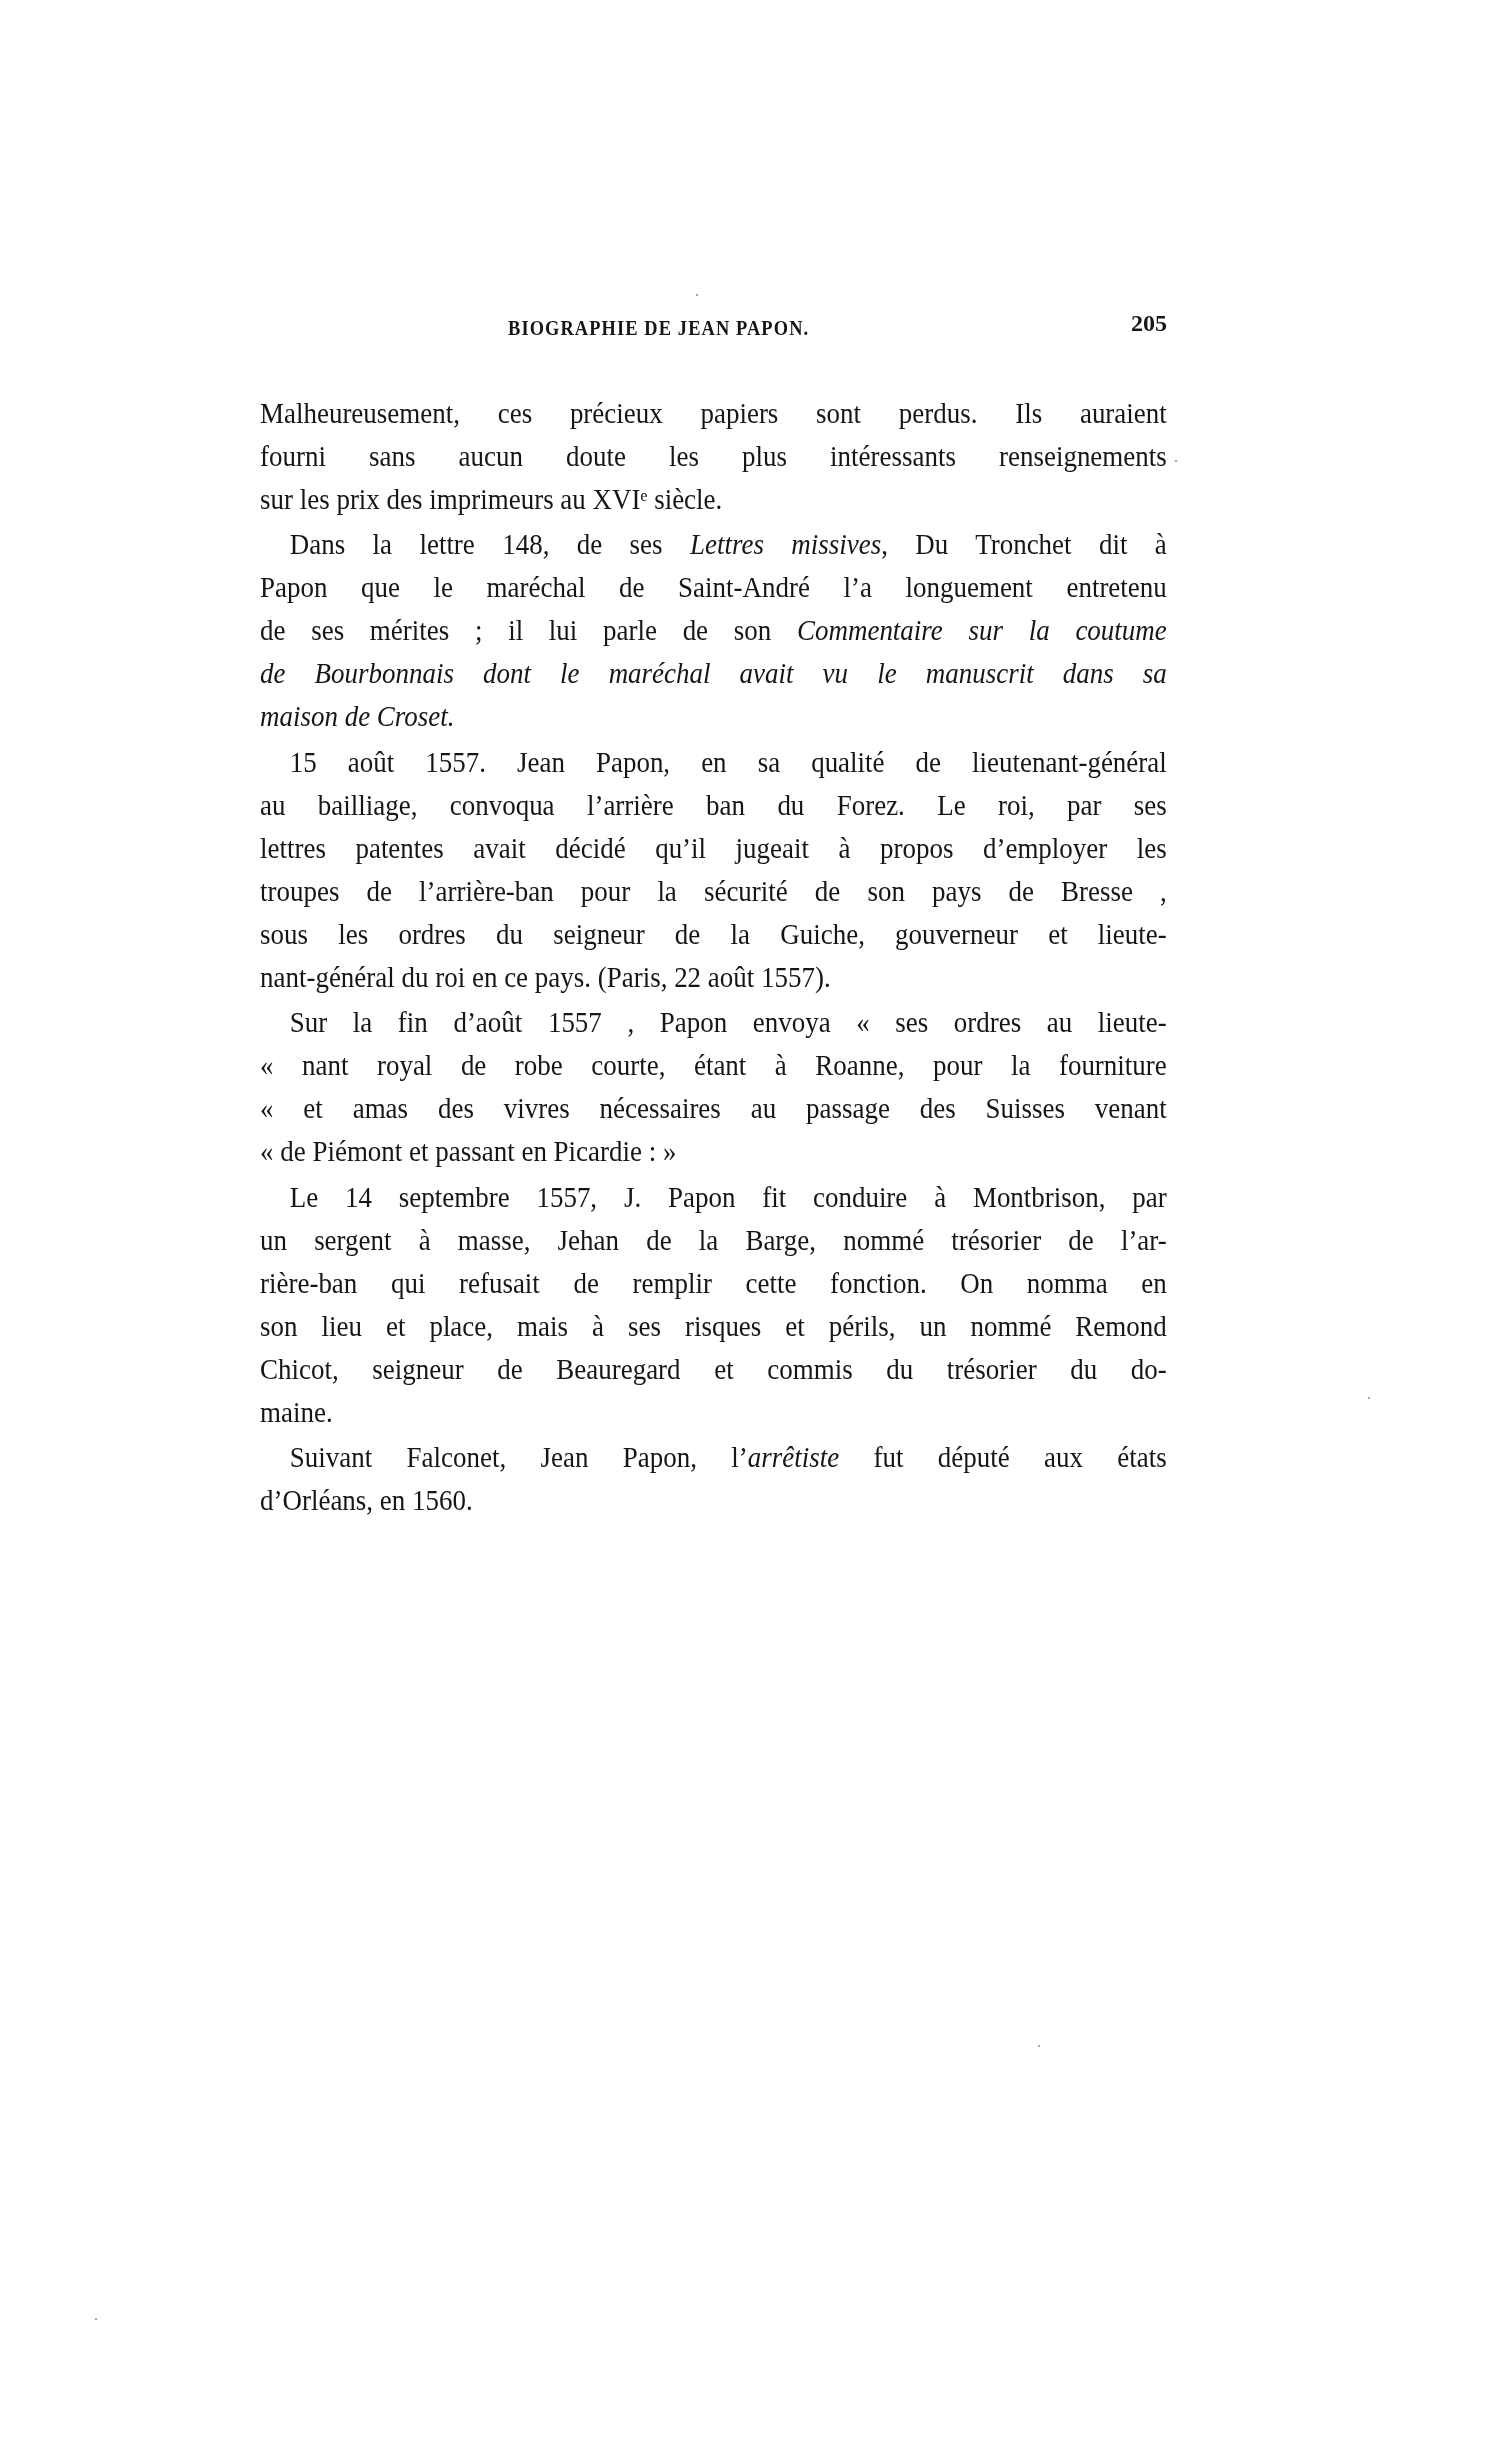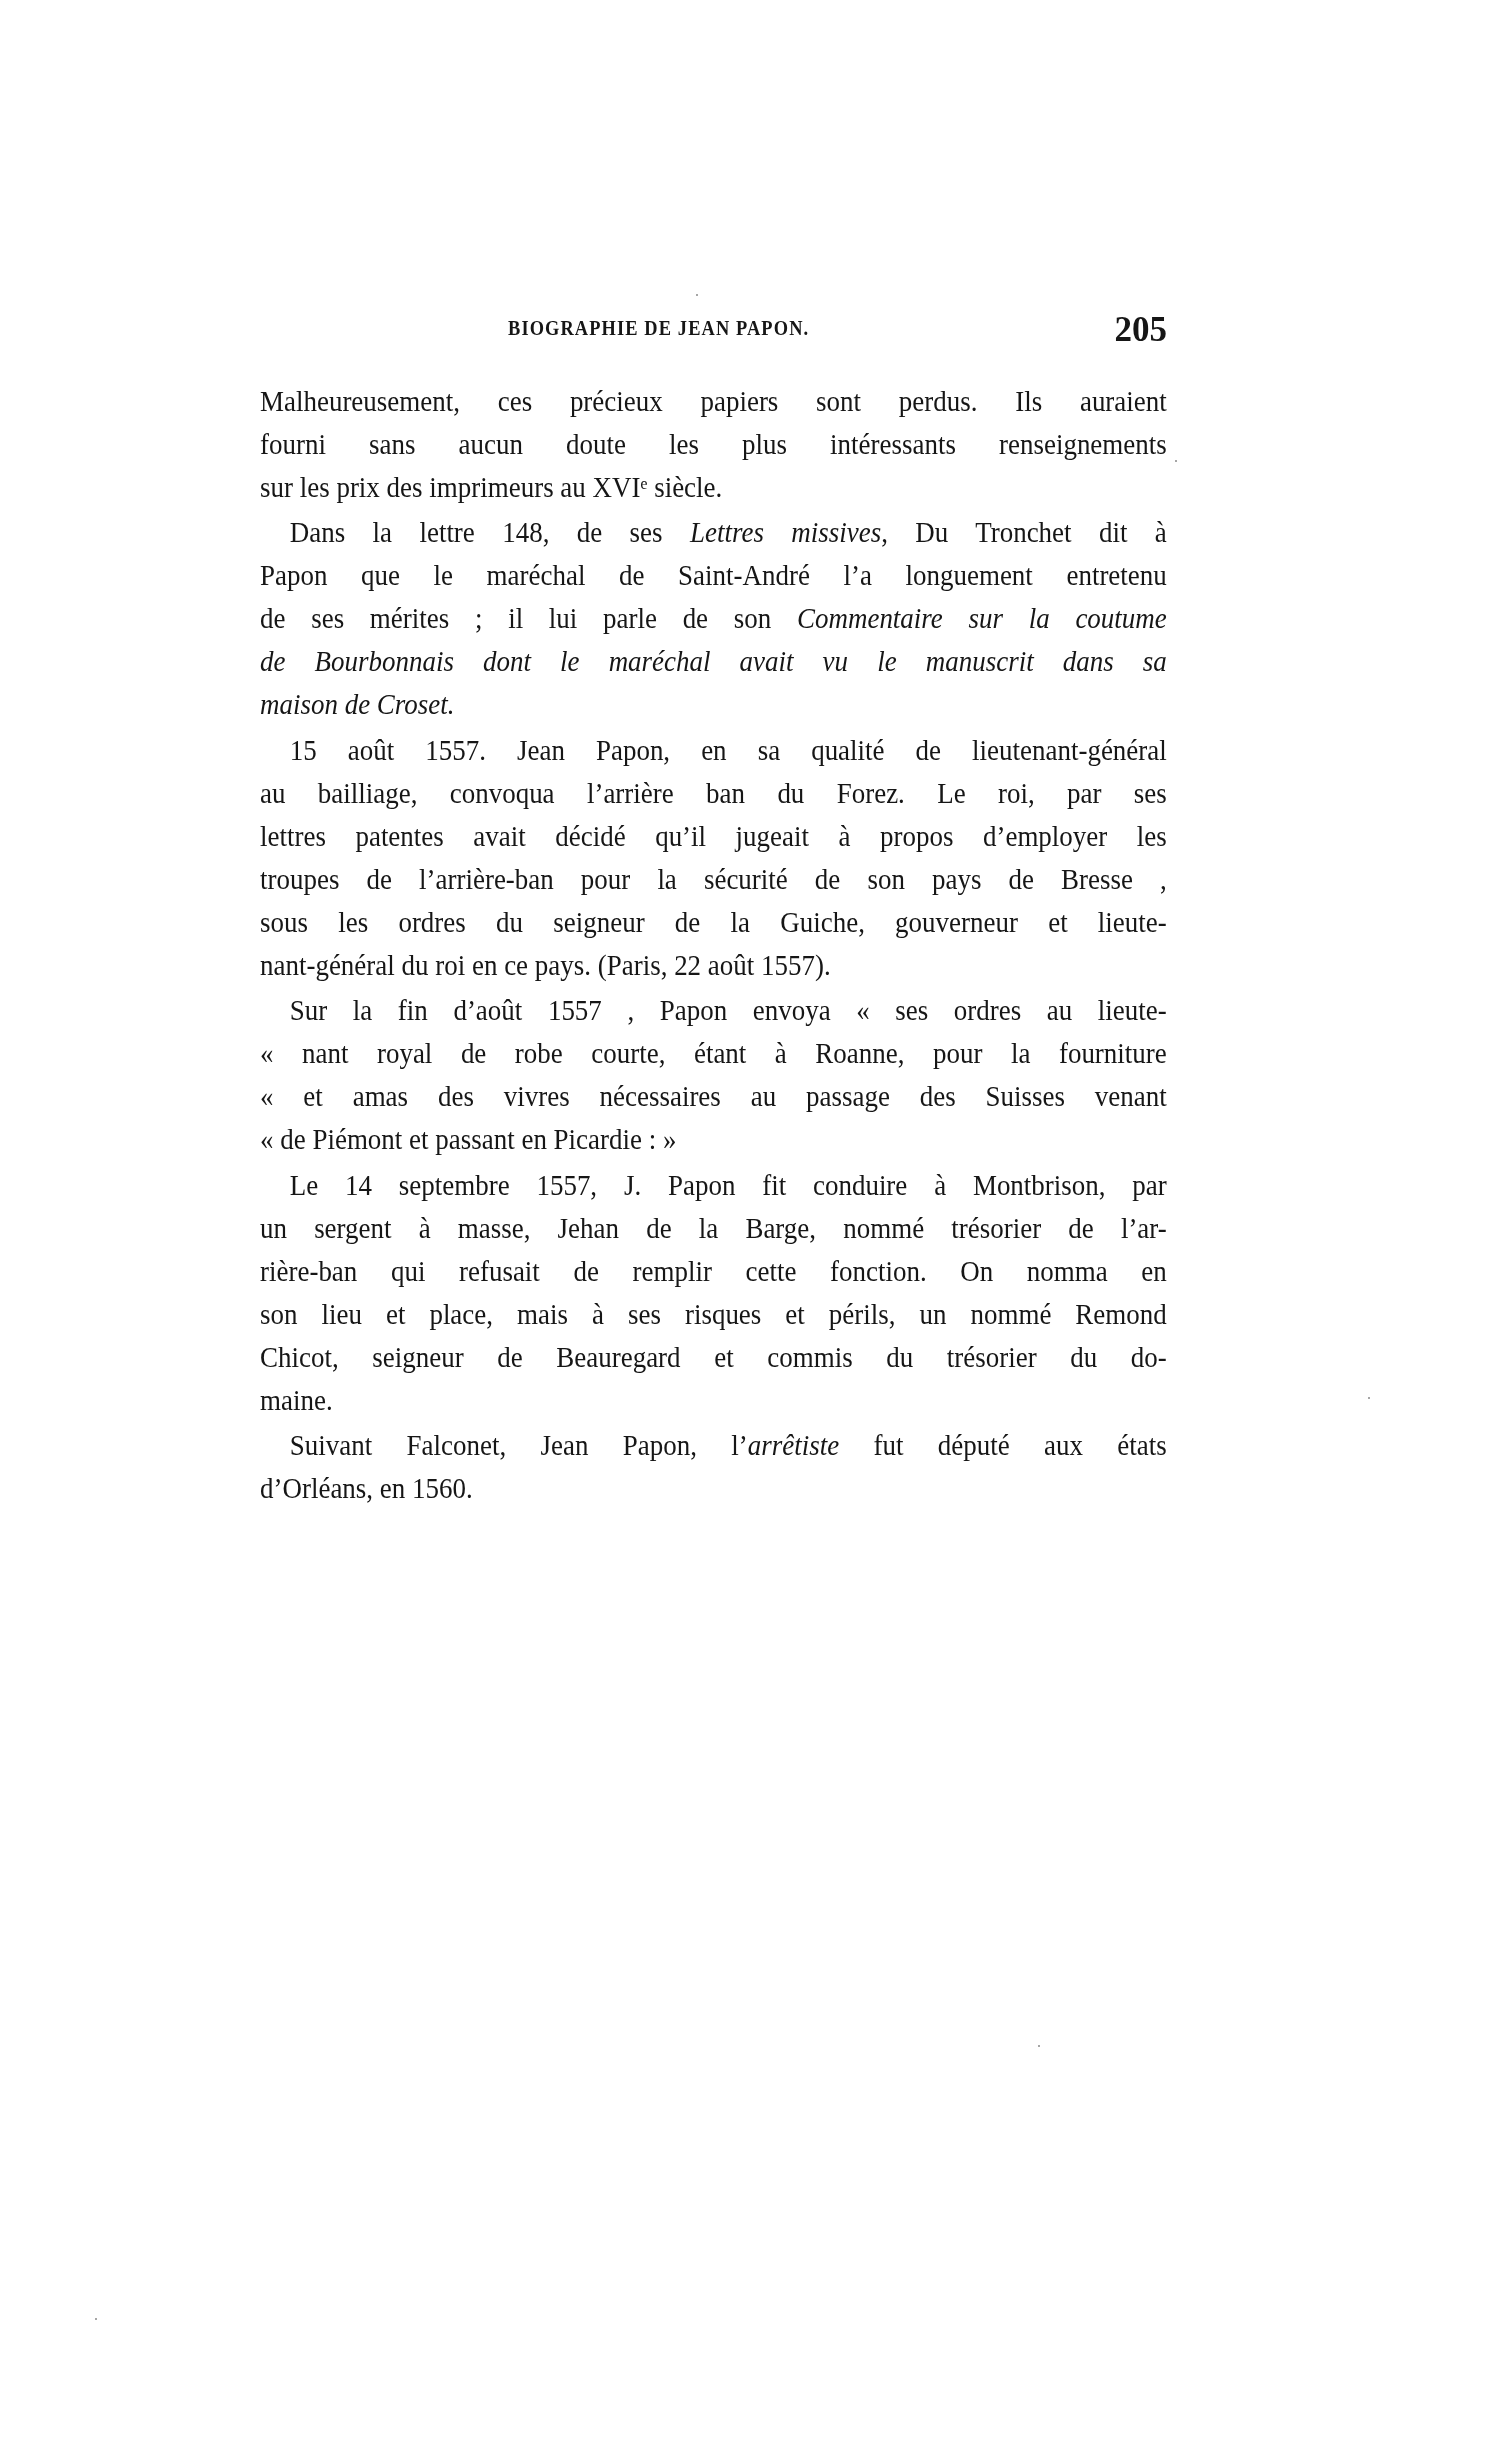--- a/index.html
+++ b/index.html
@@ -2,22 +2,22 @@
 <html style="font-size:13px"><head>
 <meta charset="utf-8">
 <style>
   html, body { margin:0; padding:0; background:#ffffff; }
   body { width:1508px; height:2462px; position:relative; overflow:hidden;
          font-family:"Liberation Serif", "DejaVu Serif", serif; color:#161616; }
   .page { position:absolute; left:0; top:0; width:1508px; height:2462px; }
   .header { position:absolute; left:260px; top:312px; width:907px; height:39px; }
   .running-title { position:absolute; left:248px; top:4.8px; font-size:20px; letter-spacing:1.2px;
                    font-weight:bold; transform:scaleX(0.92); transform-origin:left; }
-  .page-number { position:absolute; right:0; top:-1.6px; font-size:35px; font-weight:bold; }
-  .body-text { position:absolute; left:260px; top:380px; width:907px; }
+  .page-number { position:absolute; right:0; top:-1.6px; font-size:24px; font-weight:bold; }
+  .body-text { position:absolute; left:260px; top:392px; width:907px; }
   .para { margin:0 0 2.4px 0; }
   .line { display:block; height:43px; line-height:43px; font-size:29px;
           text-align:justify; text-align-last:justify; white-space:nowrap; overflow:visible;
           transform:scaleX(0.93); transform-origin:left; width:107.5%; }
   .line.last { text-align-last:left; }
   .line.indent { padding-left:32px; width:calc(107.5% - 32px); }
   .line span.it { font-style:italic; }
   .speck { position:absolute; width:2.4px; height:2.4px; background:#888; border-radius:50%; }
 </style>
 </head>

